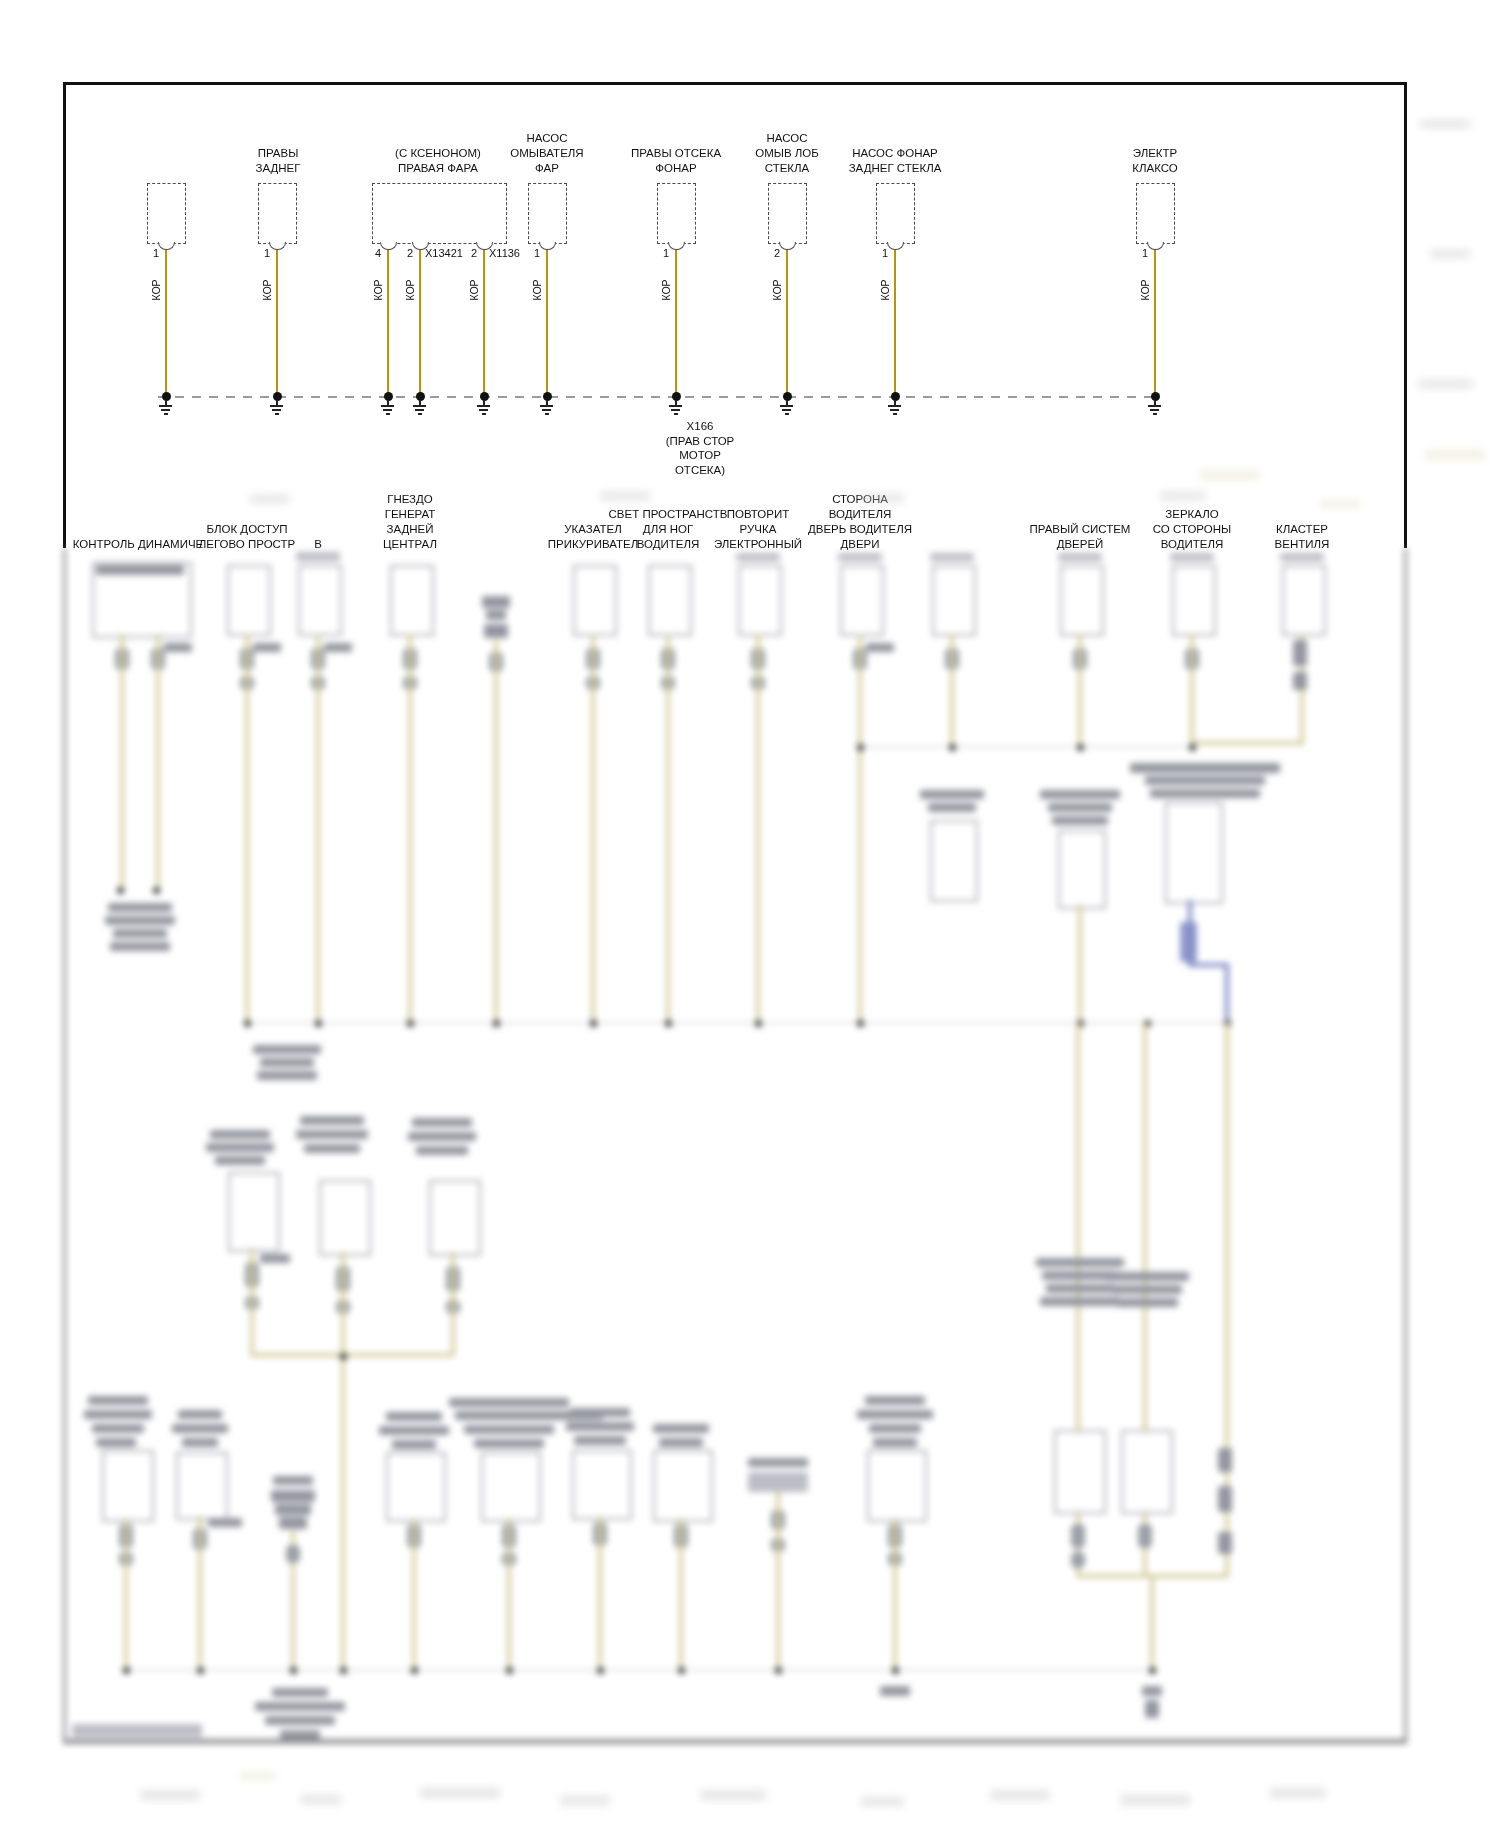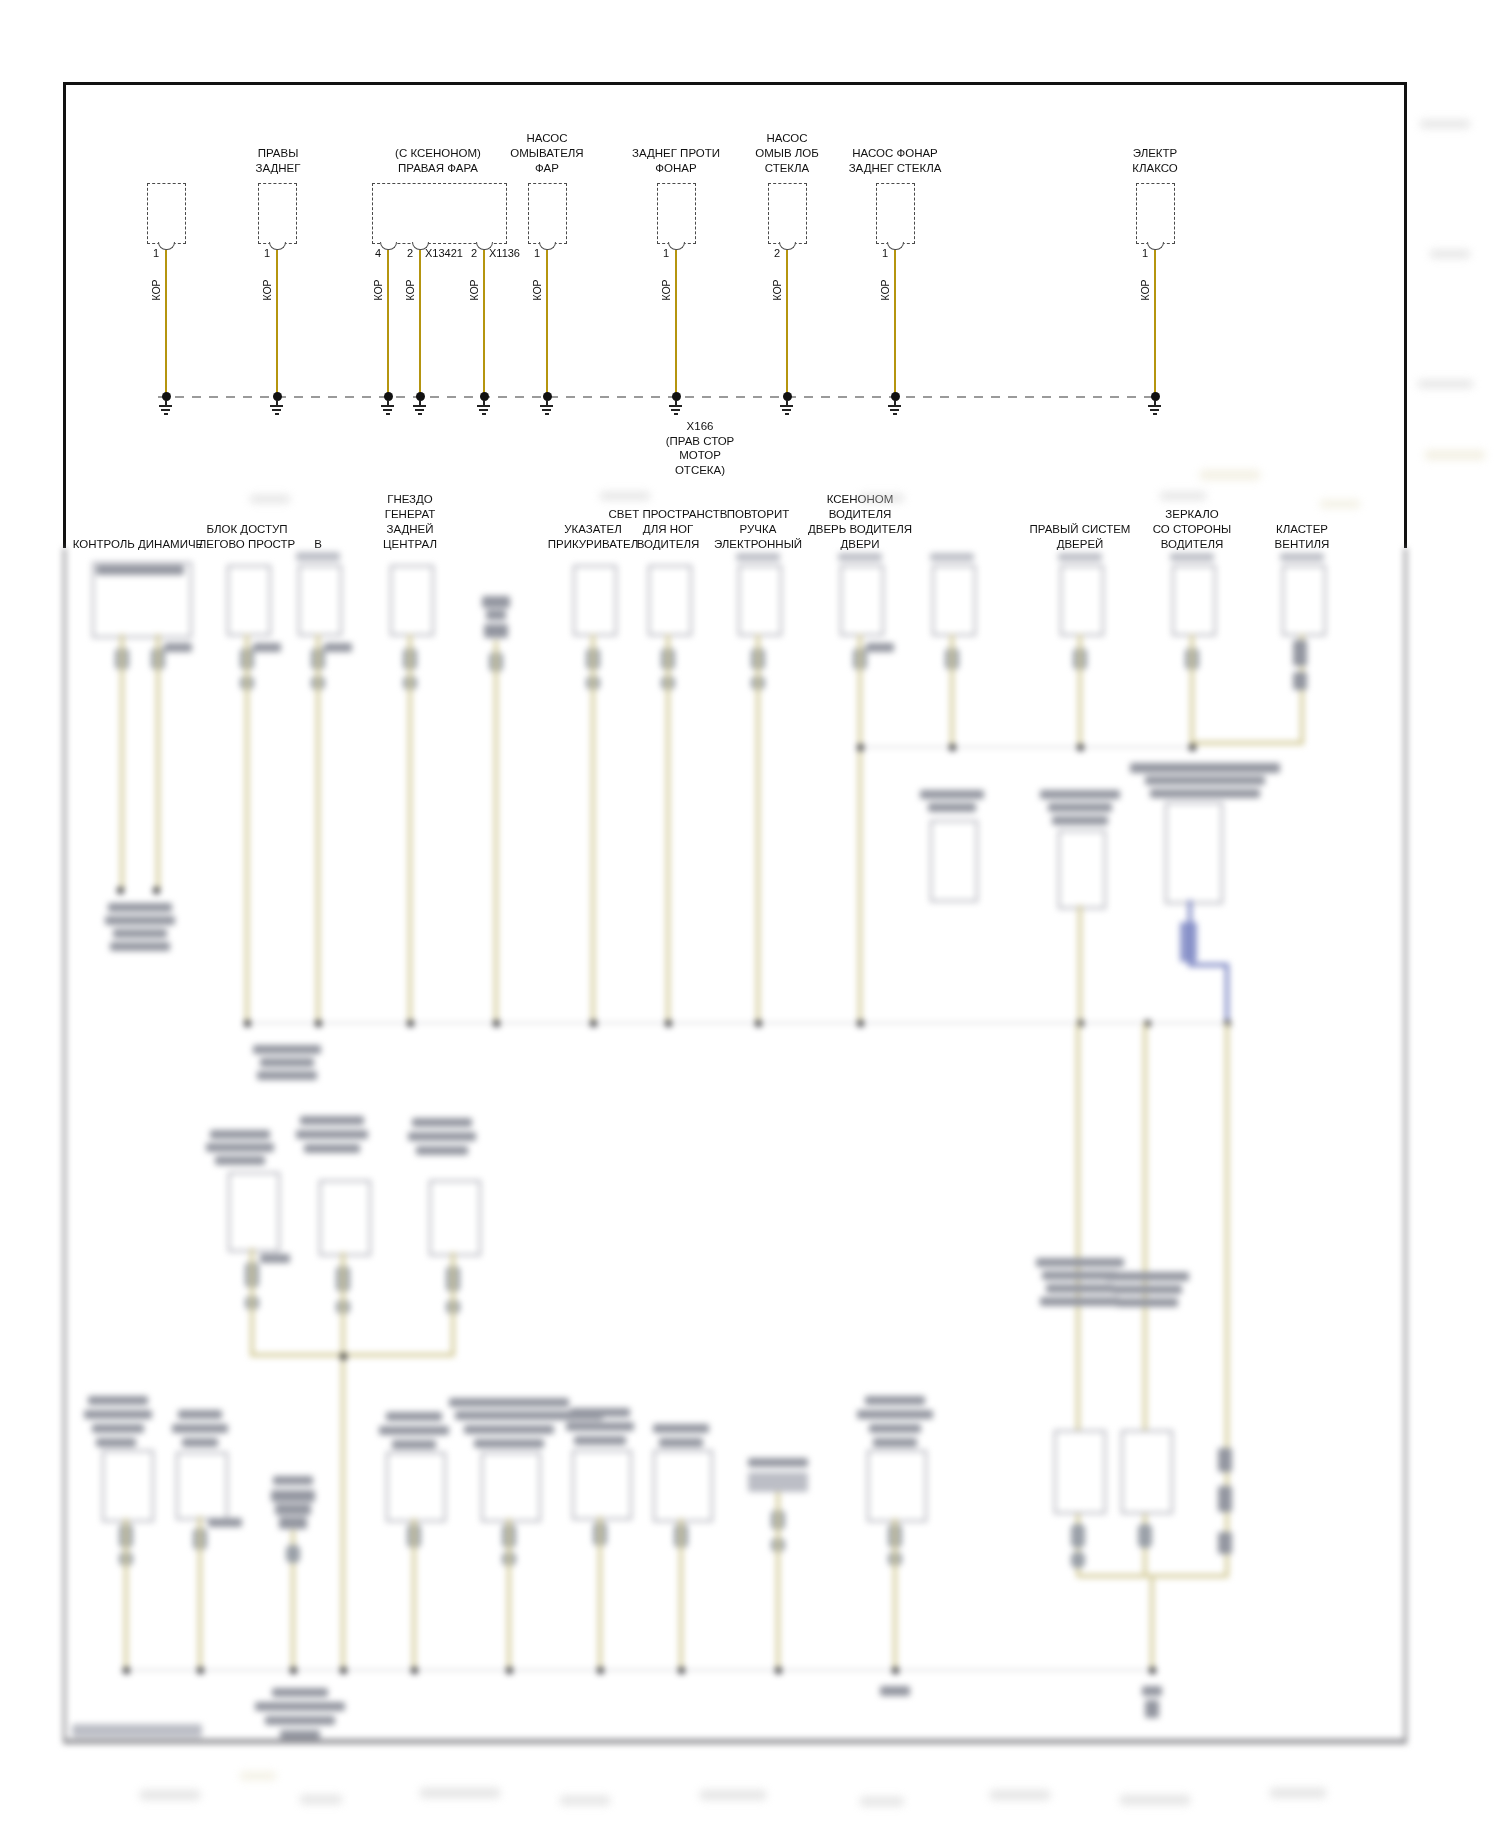--- a/index.html
+++ b/index.html
@@ -49,21 +49,21 @@
   <div class="border-sharp" style="left:63px;top:82px;width:2.5px;height:466px;"></div>
   <div class="border-sharp" style="left:1404px;top:82px;width:2.5px;height:466px;"></div>
 
   <div class="cmp-label" style="left:203px;top:146px;">ПРАВЫ
 ЗАДНЕГ</div>
   <div class="cmp-label" style="left:363px;top:146px;">(С КСЕНОНОМ)
 ПРАВАЯ ФАРА</div>
   <div class="cmp-label" style="left:472px;top:131px;">НАСОС
 ОМЫВАТЕЛЯ
 ФАР</div>
-  <div class="cmp-label" style="left:601px;top:146px;">ЗАДНЕГ ПРОТИ
+  <div class="cmp-label" style="left:601px;top:146px;">ПРАВЫ ОТСЕКА
 ФОНАР</div>
   <div class="cmp-label" style="left:712px;top:131px;">НАСОС
 ОМЫВ ЛОБ
 СТЕКЛА</div>
   <div class="cmp-label" style="left:820px;top:146px;">НАСОС ФОНАР
 ЗАДНЕГ СТЕКЛА</div>
   <div class="cmp-label" style="left:1080px;top:146px;">ЭЛЕКТР
 КЛАКСО</div>
 
   <div class="dbox" style="left:147px;top:183px;width:37px;height:59px;"></div>
@@ -209,21 +209,21 @@
 ЗАДНЕЙ
 ЦЕНТРАЛ</div>
   <div class="cmp-label" style="left:518px;top:522px;">УКАЗАТЕЛ
 ПРИКУРИВАТЕЛ</div>
   <div class="cmp-label" style="left:593px;top:507px;">СВЕТ ПРОСТРАНСТВ
 ДЛЯ НОГ
 ВОДИТЕЛЯ</div>
   <div class="cmp-label" style="left:683px;top:507px;">ПОВТОРИТ
 РУЧКА
 ЭЛЕКТРОННЫЙ</div>
-  <div class="cmp-label" style="left:785px;top:492px;">КСЕНОНОМ
+  <div class="cmp-label" style="left:785px;top:492px;">СТОРОНА
 ВОДИТЕЛЯ
 ДВЕРЬ ВОДИТЕЛЯ
 ДВЕРИ</div>
   <div class="cmp-label" style="left:1005px;top:522px;">ПРАВЫЙ СИСТЕМ
 ДВЕРЕЙ</div>
   <div class="cmp-label" style="left:1117px;top:507px;">ЗЕРКАЛО
 СО СТОРОНЫ
 ВОДИТЕЛЯ</div>
   <div class="cmp-label" style="left:1227px;top:522px;">КЛАСТЕР
 ВЕНТИЛЯ</div>

